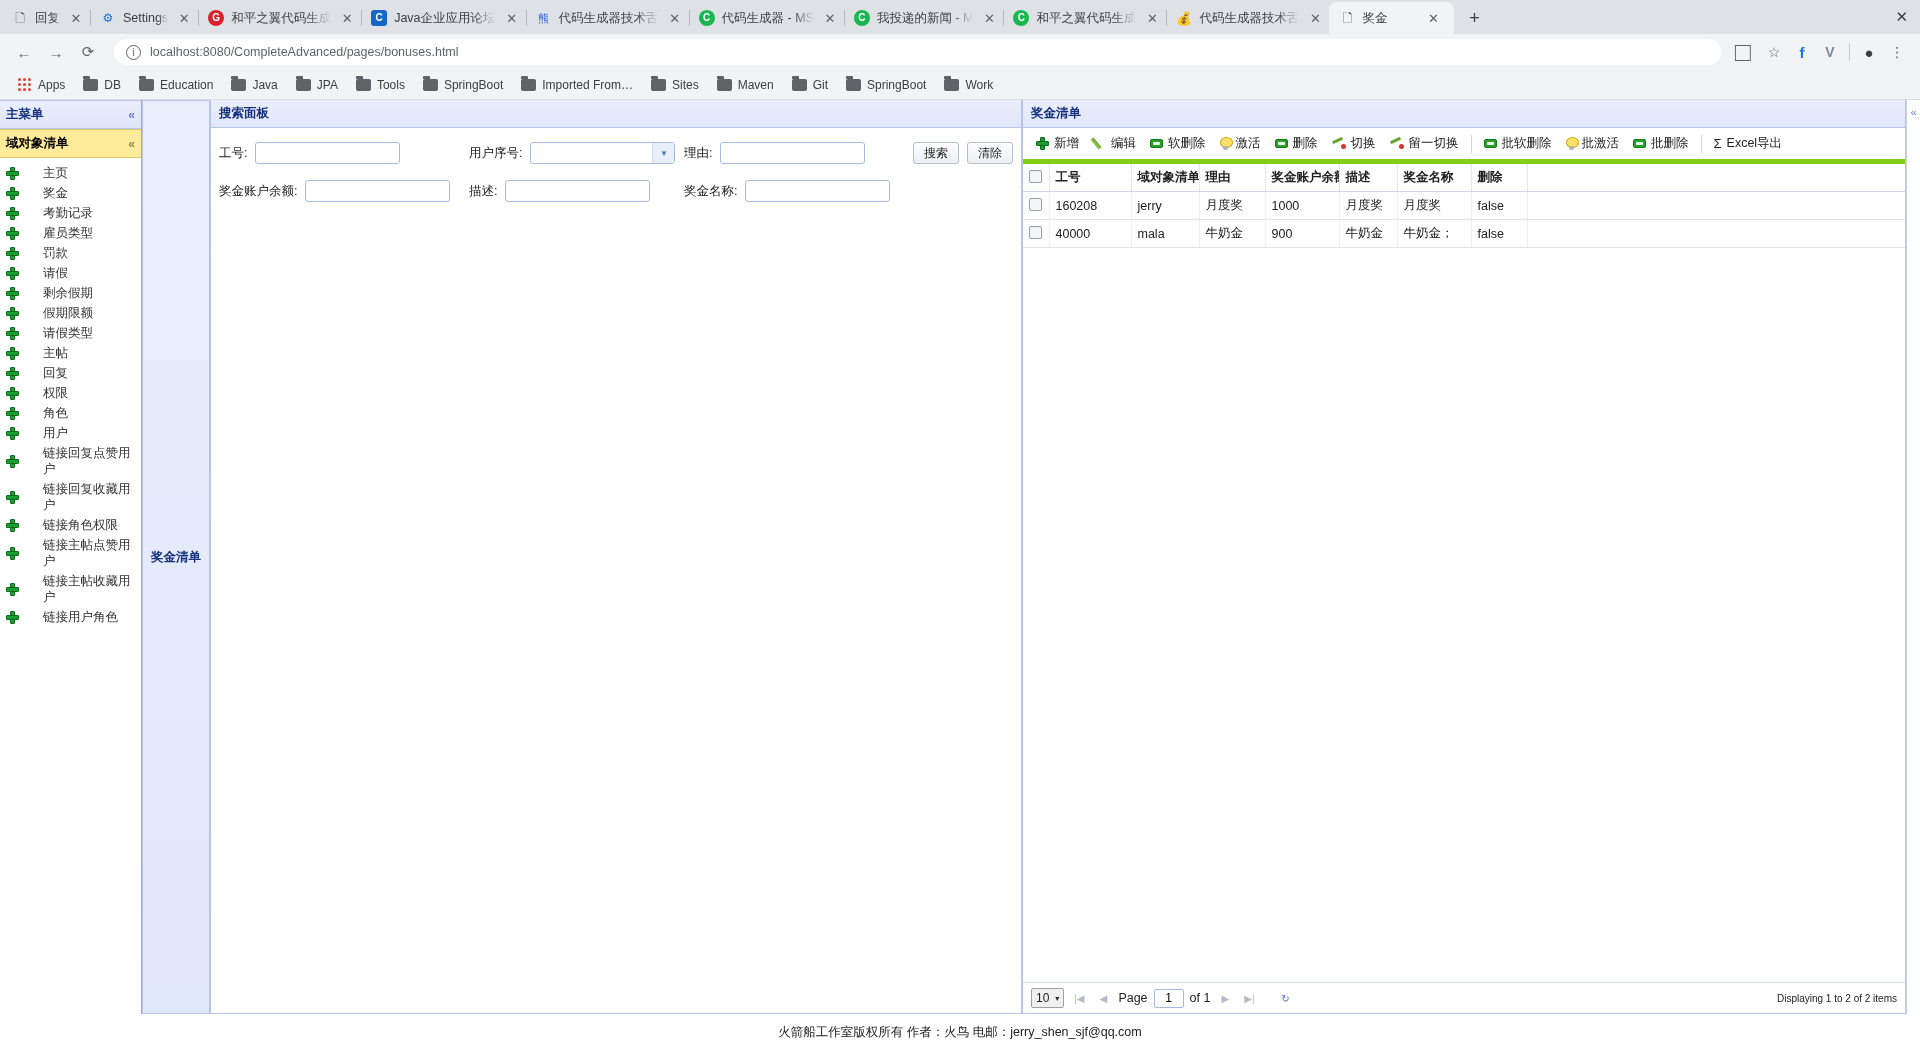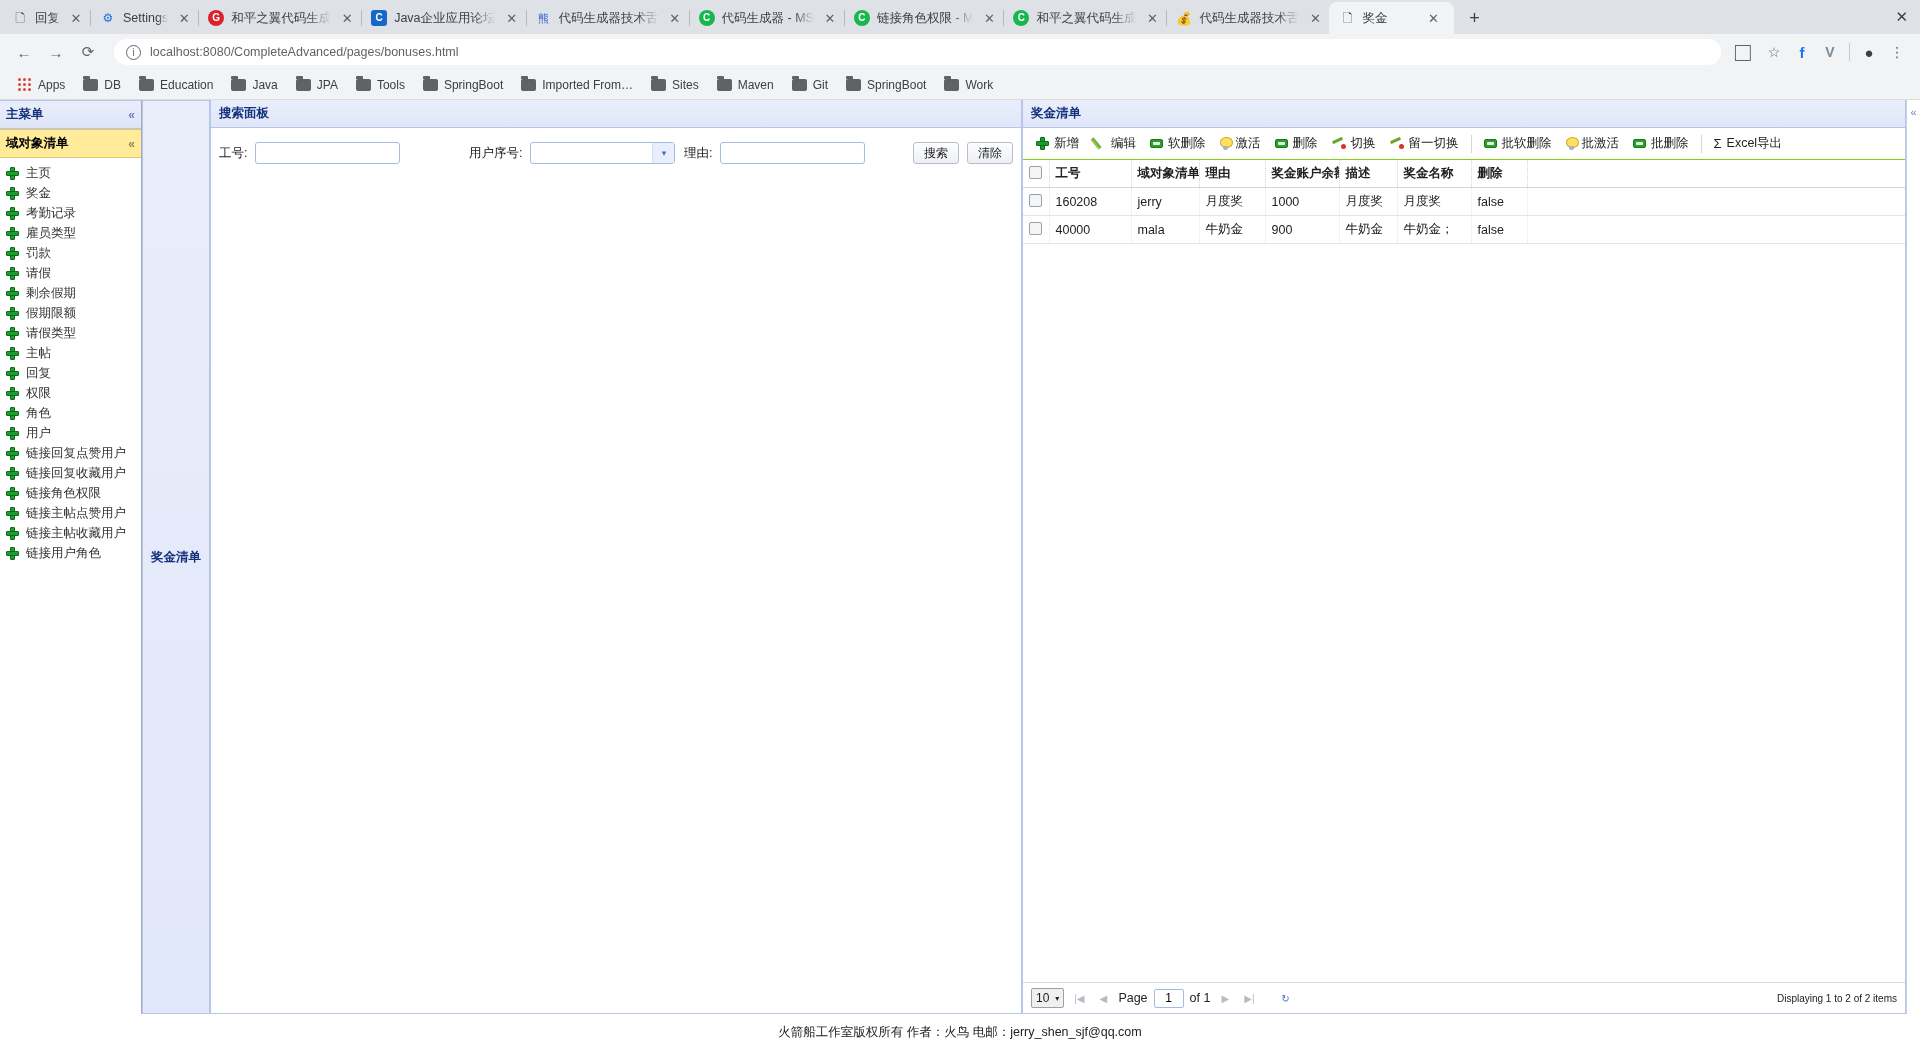--- a/index.html
+++ b/index.html
@@ -145,21 +145,21 @@
     display:flex; align-items:center; justify-content:space-between;
   }
   .panel-head.accordion-active {
     background:#ffeb99;
     border-color:#e3c96b;
     color:#000;
   }
   .panel-head .chev { color:#6b7fc0; font-size:12px; }
   .menu-list { list-style:none; margin:0; padding:5px 0 0 0; }
   .menu-list li {
-    display:flex; align-items:center; gap:7px;
+    display:flex; align-items:center; gap:24px;
     padding: 2px 0 2px 6px;
     font-size:12.5px; color:#333;
     line-height:16px;
   }
   .plus-ico {
     width:13px;height:13px;flex:0 0 13px;position:relative;
   }
   .plus-ico::before,.plus-ico::after{
     content:"";position:absolute;background:#1a9e2e;border:1px solid #0c6b1d;box-sizing:border-box;
   }
@@ -210,21 +210,21 @@
   }
 
   .grid-panel { border:1px solid #b8c4e8; border-top:none; flex:1; display:flex; flex-direction:column; min-height:0;}
   .grid-head {
     background: linear-gradient(to bottom,#eaeefb,#e1e7fa);
     border-bottom:1px solid #b8c4e8;
     padding: 5px 8px; font-size:12.5px; font-weight:bold; color:#15317e;
   }
   .grid-toolbar {
     display:flex; align-items:center; gap:0px;
-    padding: 5px 6px; border-bottom:1px solid #84cc16; background:#fff;
+    padding: 5px 6px; border-bottom:5px solid #84cc16; background:#fff;
     flex-wrap:nowrap;
   }
   .tbtn {
     display:flex; align-items:center; gap:5px;
     padding: 2px 7px; font-size:12.5px; color:#222; white-space:nowrap;
   }
   .tbtn .sigma{font-size:13px;}
   .tsep { width:1px; height:18px; background:#d0d4de; margin:0 5px; }
 
   
@@ -328,21 +328,21 @@
       <span class="tab-title">代码生成器技术舌</span>
       <span class="tab-close">✕</span>
     </div>
     <div class="tab inactive">
       <span class="favicon" style="background:#16b84e;color:#fff;border-radius:50%;font-weight:bold;font-size:10px">C</span>
       <span class="tab-title">代码生成器 - MS</span>
       <span class="tab-close">✕</span>
     </div>
     <div class="tab inactive">
       <span class="favicon" style="background:#16b84e;color:#fff;border-radius:50%;font-weight:bold;font-size:10px">C</span>
-      <span class="tab-title">链接角色权限 - M</span>
+      <span class="tab-title">我投递的新闻 - M</span>
       <span class="tab-close">✕</span>
     </div>
     <div class="tab inactive">
       <span class="favicon" style="background:#16b84e;color:#fff;border-radius:50%;font-weight:bold;font-size:10px">C</span>
       <span class="tab-title">和平之翼代码生成</span>
       <span class="tab-close">✕</span>
     </div>
     <div class="tab inactive">
       <span class="favicon" style="font-size:13px">💰</span>
       <span class="tab-title">代码生成器技术舌</span>
@@ -563,20 +563,34 @@
                   </div>
                 </div>
                 <div class="fld" style="width:215px">
                   <span class="flbl">理由:</span>
                   <input class="finput w145" value="" style="">
                 </div>
                 <button class="sbtn" style="margin-left:14px">搜索</button>
                 <button class="sbtn" style="margin-left:8px">清除</button>
               </div>
 
+              <div class="srow">
+                <div class="fld" style="width:250px">
+                  <span class="flbl">奖金账户余额:</span>
+                  <input class="finput w145" value="" style="">
+                </div>
+                <div class="fld" style="width:215px">
+                  <span class="flbl">描述:</span>
+                  <input class="finput w145" value="" style="">
+                </div>
+                <div class="fld" style="width:215px">
+                  <span class="flbl">奖金名称:</span>
+                  <input class="finput w145" value="" style="">
+                </div>
+              </div>
 
 
             </div>
           </div>
 
           <div class="grid-panel">
             <div class="grid-head">奖金清单</div>
 
             <div class="grid-toolbar">
               <div class="tbtn">

